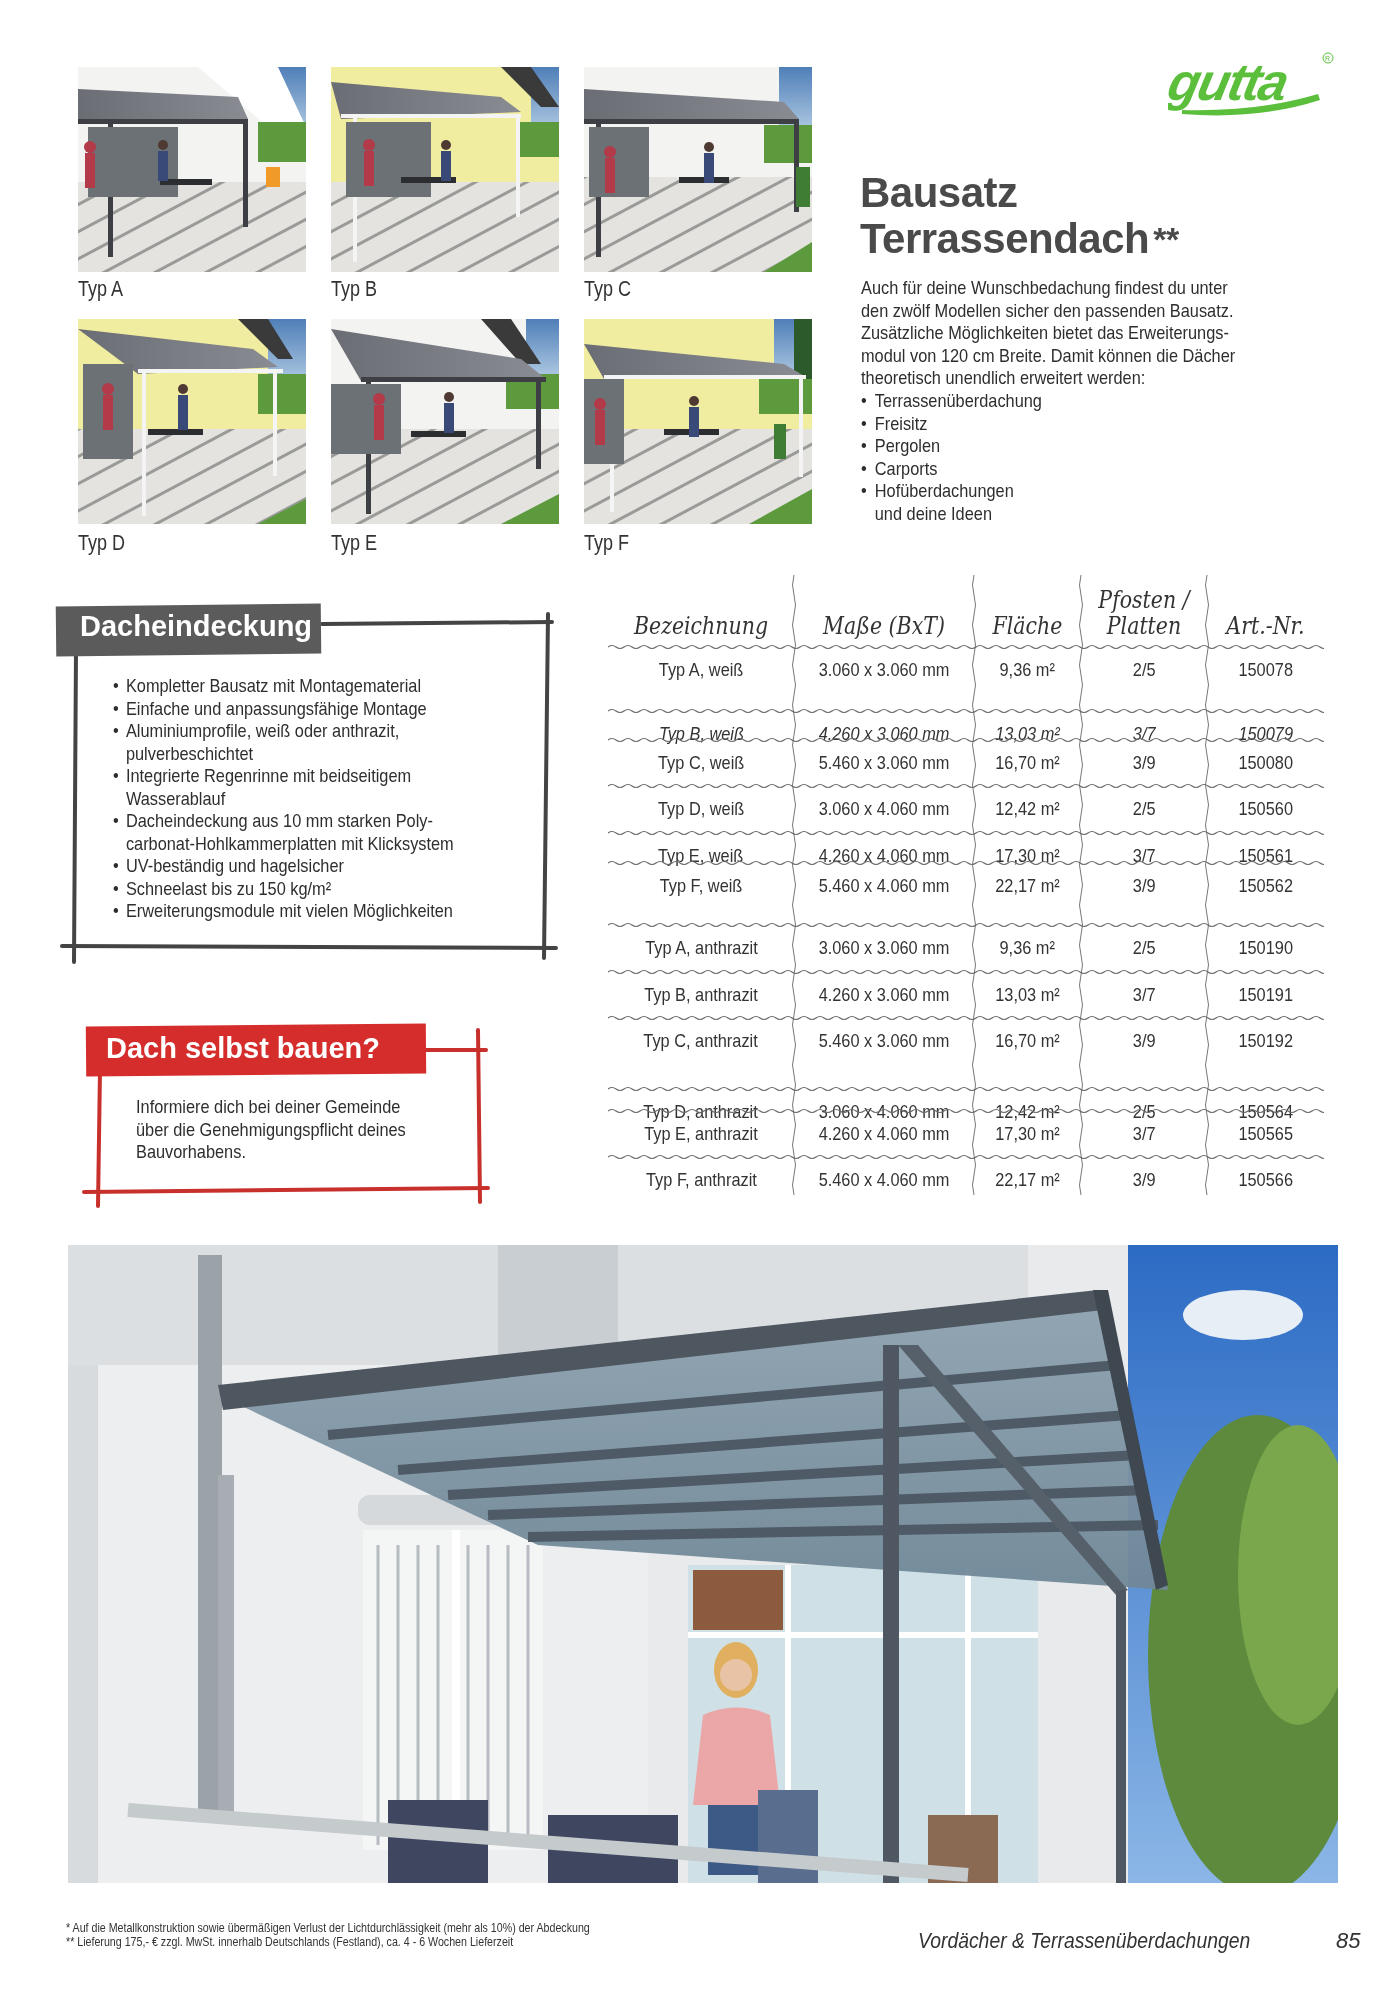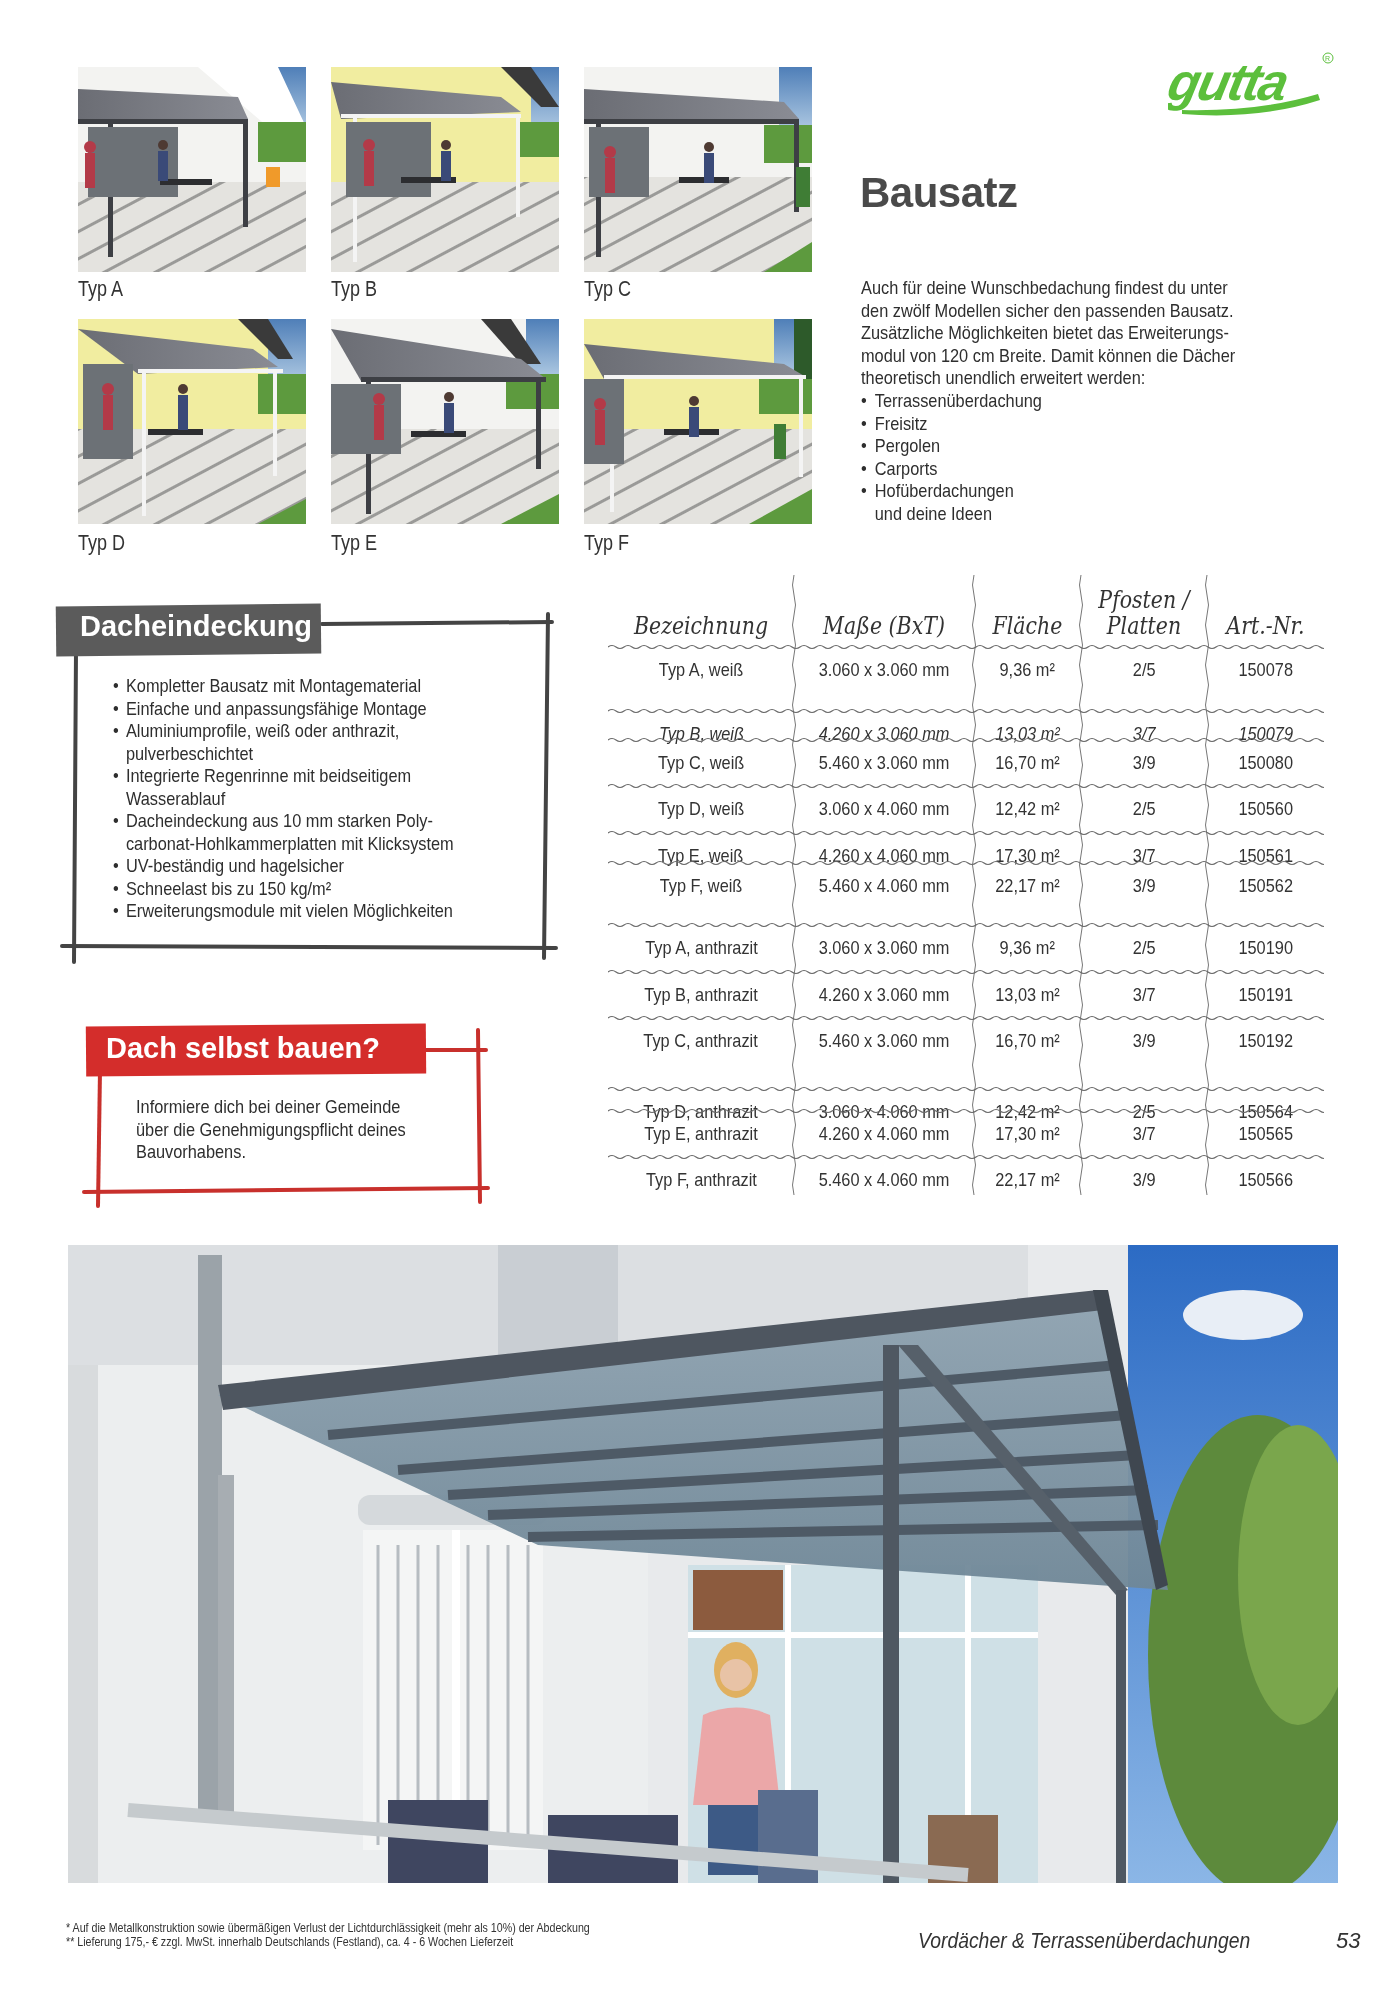--- a/index.html
+++ b/index.html
@@ -215,20 +215,21 @@
   <svg viewBox="0 0 170 70" width="170" height="70">
     <text x="8" y="50" font-family="Liberation Sans, sans-serif" font-weight="bold" font-style="italic" font-size="52" fill="#5cbf3c" letter-spacing="-2" transform="skewX(-12)">gutta</text>
     <path d="M14 60 Q90 62 150 44 L152 50 Q90 70 14 64 Z" fill="#5cbf3c"></path>
     <circle cx="160" cy="8" r="5" fill="none" stroke="#5cbf3c" stroke-width="1"></circle>
     <text x="157" y="11" font-size="7" fill="#5cbf3c" font-family="Liberation Sans, sans-serif">R</text>
   </svg>
 </div>
 
 <div class="title">
   <div>Bausatz</div>
+  <div><span>Terrassendach</span><span class="stars">**</span></div>
 </div>
 <div class="intro">
   <div>Auch für deine Wunschbedachung findest du unter</div>
   <div>den zwölf Modellen sicher den passenden Bausatz.</div>
   <div>Zusätzliche Möglichkeiten bietet das Erweiterungs-</div>
   <div>modul von 120 cm Breite. Damit können die Dächer</div>
   <div>theoretisch unendlich erweitert werden:</div>
   <ul>
     <li>Terrassenüberdachung</li>
     <li>Freisitz</li>
@@ -487,13 +488,13 @@
 
     <path d="M60 565 Q400 590 900 630" stroke="#c5cacd" stroke-width="14" fill="none"></path>
   </svg>
 </div>
 
 <div class="foot-notes">
   <div>* Auf die Metallkonstruktion sowie übermäßigen Verlust der Lichtdurchlässigkeit (mehr als 10%) der Abdeckung</div>
   <div>** Lieferung 175,- € zzgl. MwSt. innerhalb Deutschlands (Festland), ca. 4 - 6 Wochen Lieferzeit</div>
 </div>
 <div class="foot-section">Vordächer &amp; Terrassenüberdachungen</div>
-<div class="page-no">53</div>
+<div class="page-no">85</div>
 
 </body></html>

